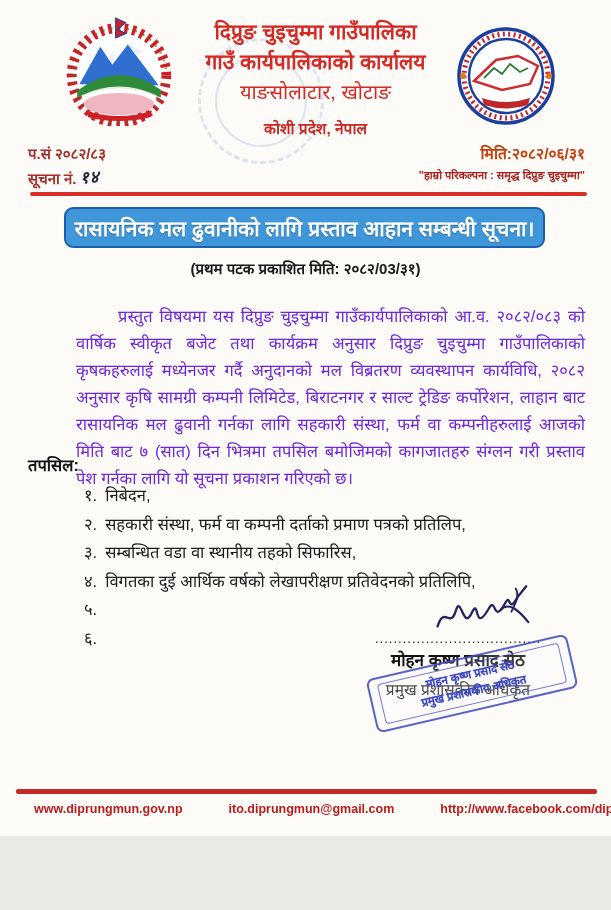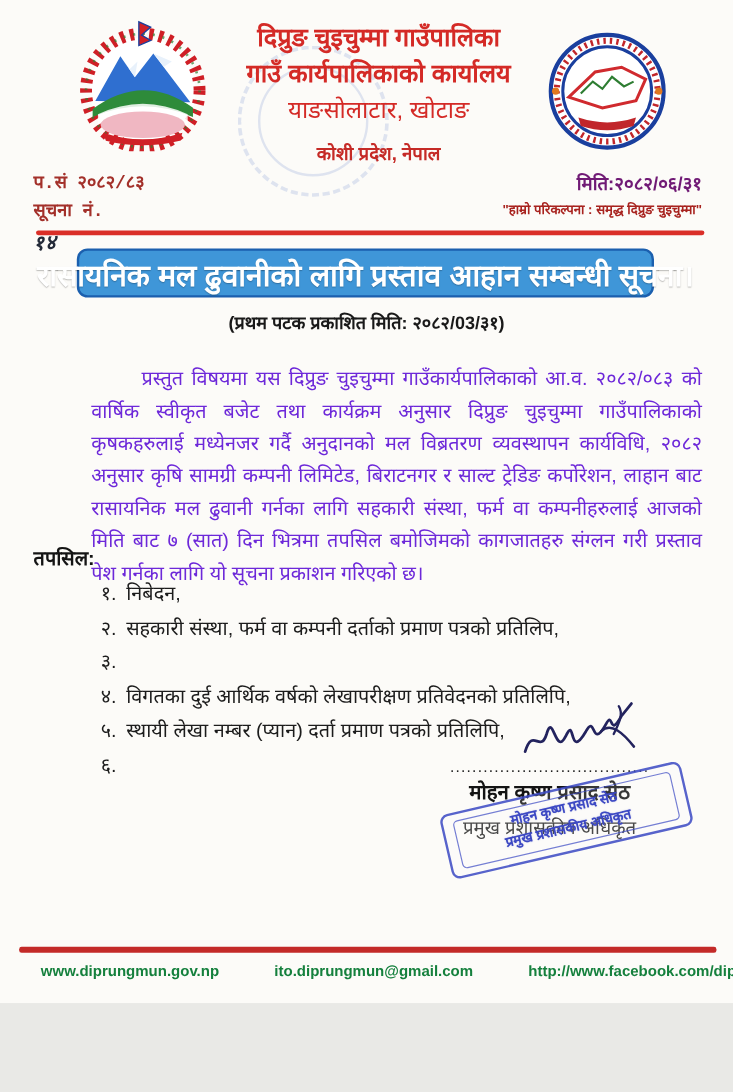--- a/index.html
+++ b/index.html
@@ -11,32 +11,32 @@
   .watermark{position:absolute;left:198px;top:38px;width:120px;height:120px;border-radius:50%;
     border:3px dashed rgba(62,100,190,.35);opacity:.45;filter:blur(.6px);}
   .watermark .inner{position:absolute;inset:14px;border-radius:50%;border:2px solid rgba(62,100,190,.35);}
   .header-center{position:absolute;left:150px;right:130px;top:20px;text-align:center;line-height:1.15;}
   .h-muni{color:#d42a26;font-size:21px;font-weight:bold;}
   .h-office{color:#d42a26;font-size:21px;font-weight:bold;margin-top:6px;}
   .h-addr{color:#d42a26;font-size:20px;font-weight:normal;margin-top:7px;}
   .h-prov{color:#c52a26;font-size:15.5px;font-weight:bold;margin-top:16px;}
 
   
-  .meta-left{position:absolute;left:28px;top:142px;color:#a3302a;font-size:15px;font-weight:bold;line-height:1.55;font-family:Liberation Mono, monospace;}
-  .notice-no-row{display:flex;align-items:flex-start;gap:3px;flex-direction:column;}
+  .meta-left{position:absolute;left:28px;top:142px;color:#a3302a;font-size:15px;font-weight:bold;line-height:1.55;}
+  .notice-no-row{display:flex;align-items:center;gap:3px;}
   .hand-number{color:#232a38;font-size:17px;font-weight:bold;font-style:italic;letter-spacing:1px;transform:rotate(-3deg);display:inline-block;}
   .meta-right{position:absolute;right:26px;top:142px;text-align:right;line-height:1.6;}
-  .meta-date{color:#701a75;font-size:15.5px;font-weight:bold;}
+  .meta-date{color:#c2410c;font-size:15.5px;font-weight:bold;}
   .meta-slogan{color:#a8231f;font-size:11px;font-weight:bold;}
 
   
   .rule-top{position:absolute;left:30px;right:24px;top:192px;height:4px;background:#da2f28;border-radius:2px;}
   .banner{position:absolute;left:64px;right:66px;top:207px;height:37px;background:#3f96d8;
     border:2.5px solid #1b5fae;border-radius:9px;display:flex;align-items:center;justify-content:center;}
-  .banner-title{color:#ffffff;font-size:25px;font-weight:bold;text-shadow:0 1px 1px rgba(0,0,0,.25);white-space:nowrap;}
+  .banner-title{color:#ffffff;font-size:21px;font-weight:bold;text-shadow:0 1px 1px rgba(0,0,0,.25);white-space:nowrap;}
   .published{position:absolute;left:0;right:0;top:258px;text-align:center;color:#191919;font-size:15px;font-weight:bold;}
 
   
   .body-par{position:absolute;left:28px;right:26px;top:286px;color:#6d28d9;font-size:16.5px;
     line-height:27px;text-align:justify;text-indent:42px;margin-left:48px;}
   .tapasil-head{position:absolute;left:28px;top:453px;color:#141414;font-size:16.5px;font-weight:bold;}
   .tapasil-list{position:absolute;left:84px;top:481px;color:#1c1c1c;font-size:16.5px;line-height:28.5px;}
   .tapasil-item{display:flex;gap:8px;}
 
   
@@ -46,21 +46,21 @@
   .sig-name{color:#141414;font-size:17px;font-weight:bold;margin-top:3px;white-space:nowrap;}
   .sig-title{color:#2a2a2a;font-size:15.5px;margin-top:7px;white-space:nowrap;}
   .stamp{position:absolute;left:26px;top:62px;width:186px;padding:5px 8px;transform:rotate(-13deg);
     border:2.5px solid rgba(58,72,195,.85);border-radius:7px;background:rgba(255,255,255,.15);}
   .stamp .inner{border:1.5px solid rgba(58,72,195,.7);border-radius:4px;padding:2px 4px;}
   .stamp-line{color:#3c48c3;font-size:11.5px;font-weight:bold;line-height:1.5;white-space:nowrap;text-shadow:0 0 1px rgba(60,72,195,.5);}
 
   
   .rule-bottom{position:absolute;left:16px;right:14px;top:789px;height:5px;background:#c32a28;border-radius:2px;}
   .footer-row{position:absolute;left:34px;right:20px;top:802px;display:flex;gap:46px;}
-  .footer-item{color:#15803d;font-size:12.5px;font-weight:bold;white-space:nowrap;}
+  .footer-item{color:#b91c1c;font-size:12.5px;font-weight:bold;white-space:nowrap;}
 </style>
 </head>
 <body>
 
 <div class="page">
 
   <div class="watermark">
       <div class="inner"></div>
     </div>
 
@@ -124,28 +124,28 @@
     <div class="tapasil-item">
       <span>१.</span>
       <span>निबेदन,</span>
     </div>
     <div class="tapasil-item">
       <span>२.</span>
       <span>सहकारी संस्था, फर्म वा कम्पनी दर्ताको प्रमाण पत्रको प्रतिलिप,</span>
     </div>
     <div class="tapasil-item">
       <span>३.</span>
+      <span>सम्बन्धित वडा वा स्थानीय तहको सिफारिस,</span>
     </div>
     <div class="tapasil-item">
       <span>४.</span>
       <span>विगतका दुई आर्थिक वर्षको लेखापरीक्षण प्रतिवेदनको प्रतिलिपि,</span>
     </div>
     <div class="tapasil-item">
       <span>५.</span>
-      <span>स्थायी लेखा नम्बर (प्यान) दर्ता प्रमाण पत्रको प्रतिलिपि,</span>
     </div>
     <div class="tapasil-item">
       <span>६.</span>
     </div>
   </div>
 
   <div class="sig-block">
     <svg class="sig-svg" viewBox="0 0 100 55">
       <path d="M6,44 C12,24 18,46 23,30 C28,12 30,48 38,32 C46,14 40,52 54,28 C62,13 58,44 70,22 C76,11 72,34 82,16 L90,6" fill="none" stroke="#23235e" stroke-width="2.2" stroke-linecap="round"></path>
       <path d="M66,28 C74,20 84,30 92,40" fill="none" stroke="#23235e" stroke-width="2" stroke-linecap="round"></path>

